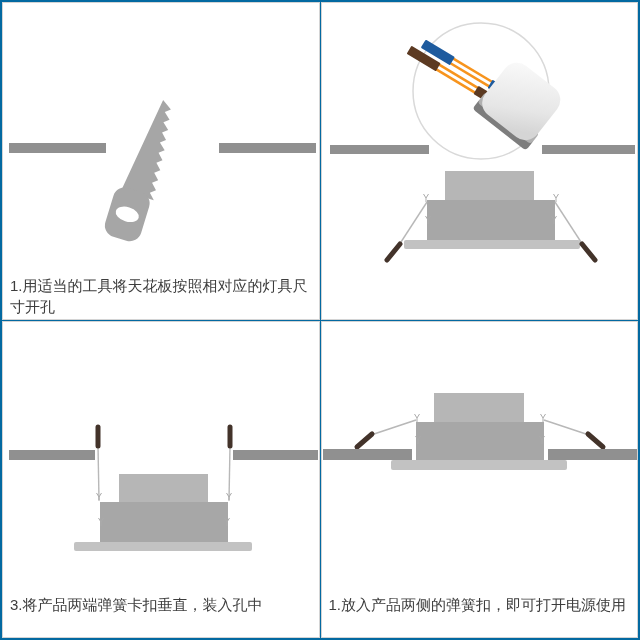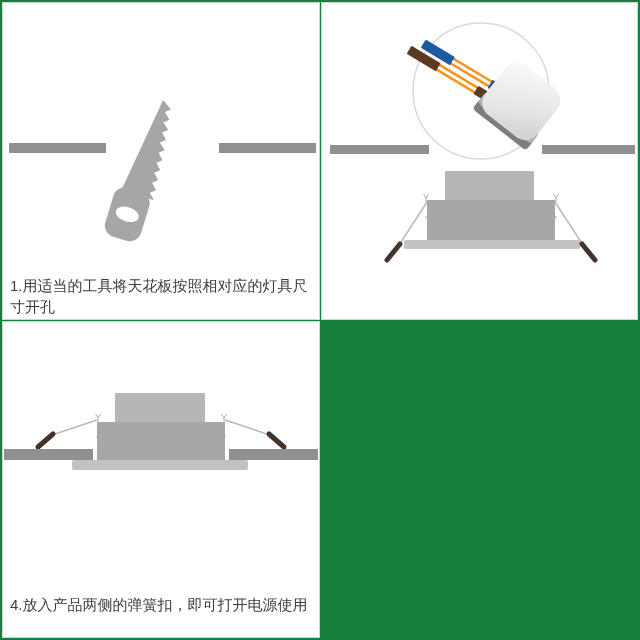--- a/index.html
+++ b/index.html
@@ -7,21 +7,21 @@
     --ceiling-gray:#909090; --saw-gray:#a6a6a6;
     --driver-box-gray:#b6b6b6; --lamp-body-gray:#a7a7a7; --trim-gray:#c2c2c2;
     --clip-handle-brown:#43332a; --clip-wire-gray:#b8b8b8;
     --wire-blue:#1e5b9e; --wire-brown:#5c3a22; --wire-copper-orange:#f7941d;
     --connector-dark-edge:#7d7d7d; --spring-mark-gray:#ababab; --circle-border:#d9d9d9;
   }
   html,body{margin:0;padding:0;background:#fff;}
   .sheet{
     width:640px;height:640px;box-sizing:border-box;padding:2px;
     display:grid;grid-template-columns:1fr 1fr;grid-template-rows:1fr 1fr;gap:1px;
-    background:#15803d;font-family:"Liberation Sans","DejaVu Sans",sans-serif;
+    background:#0369a1;font-family:"Liberation Sans","DejaVu Sans",sans-serif;
   }
   .panel{
     position:relative;background:var(--panel-bg);
     border:1px solid var(--border);box-sizing:border-box;overflow:hidden;
   }
   .illus{position:absolute;left:0;top:0;display:block;}
   .caption{
     position:absolute;left:7px;right:6px;top:272px;margin:0;
     font-size:15px;line-height:21px;color:var(--text);
   }
@@ -95,35 +95,55 @@
         <path class="cwire" d="M233,199 L259,239"></path>
         <path class="chandle" d="M260,241 L273,257"></path>
         <path class="ymk" transform="translate(104,195)" d="M-2.5,-4L0,0L2.5,-4M0,0L0,4"></path>
         <path class="ymk" transform="translate(234,195)" d="M-2.5,-4L0,0L2.5,-4M0,0L0,4"></path>
         <path class="ymk" transform="translate(106,217)" d="M-2.5,-4L0,0L2.5,-4M0,0L0,4"></path>
         <path class="ymk" transform="translate(232,217)" d="M-2.5,-4L0,0L2.5,-4M0,0L0,4"></path>
       </g>
     </svg>
   </section>
 
+  <section class="panel">
+    <svg class="illus" width="316" height="270" viewBox="0 0 316 270">
+      <rect class="ceil" x="6" y="128" width="86" height="10"></rect>
+      <rect class="ceil" x="230" y="128" width="85" height="10"></rect>
+      <g>
+        <path class="cwire" d="M95,124 L96,178"></path>
+        <path class="cwire" d="M227,124 L226,178"></path>
+        <path class="chandle" d="M95,105 L95,124"></path>
+        <path class="chandle" d="M227,105 L227,124"></path>
+        <rect class="drv" x="116" y="152" width="89" height="28"></rect>
+        <rect class="bod" x="97" y="180" width="128" height="40"></rect>
+        <rect class="trm" x="71" y="220" width="178" height="9" rx="2"></rect>
+        <path class="ymk" transform="translate(96,175)" d="M-2.5,-4L0,0L2.5,-4M0,0L0,4"></path>
+        <path class="ymk" transform="translate(226,175)" d="M-2.5,-4L0,0L2.5,-4M0,0L0,4"></path>
+        <path class="ymk" transform="translate(98,200)" d="M-2.5,-4L0,0L2.5,-4M0,0L0,4"></path>
+        <path class="ymk" transform="translate(224,200)" d="M-2.5,-4L0,0L2.5,-4M0,0L0,4"></path>
+      </g>
+    </svg>
+    <p class="caption">3.将产品两端弹簧卡扣垂直，装入孔中</p>
+  </section>
 
   <section class="panel">
     <svg class="illus" width="316" height="270" viewBox="0 0 316 270">
       <g>
         <rect class="drv" x="112" y="71" width="90" height="29"></rect>
         <rect class="bod" x="94" y="100" width="128" height="38"></rect>
         <path class="cwire" d="M94,98 L52,112"></path>
         <path class="cwire" d="M222,98 L264,112"></path>
         <path class="chandle" d="M50,112 L35,125"></path>
         <path class="chandle" d="M266,112 L281,125"></path>
       </g>
       <rect class="ceil" x="1" y="127" width="89" height="11"></rect>
       <rect class="ceil" x="226" y="127" width="89" height="11"></rect>
       <rect class="trm" x="69" y="138" width="176" height="10" rx="2"></rect>
       <path class="ymk" transform="translate(95,96)" d="M-2.5,-4L0,0L2.5,-4M0,0L0,4"></path>
       <path class="ymk" transform="translate(221,96)" d="M-2.5,-4L0,0L2.5,-4M0,0L0,4"></path>
       <path class="ymk" transform="translate(96,118)" d="M-2.5,-4L0,0L2.5,-4M0,0L0,4"></path>
       <path class="ymk" transform="translate(220,118)" d="M-2.5,-4L0,0L2.5,-4M0,0L0,4"></path>
     </svg>
-    <p class="caption">4.放入产品两侧的弹簧扣，即可打开电源使用</p>
+    <p class="caption">1.放入产品两侧的弹簧扣，即可打开电源使用</p>
   </section>
 
 </div>
 
 </body></html>

